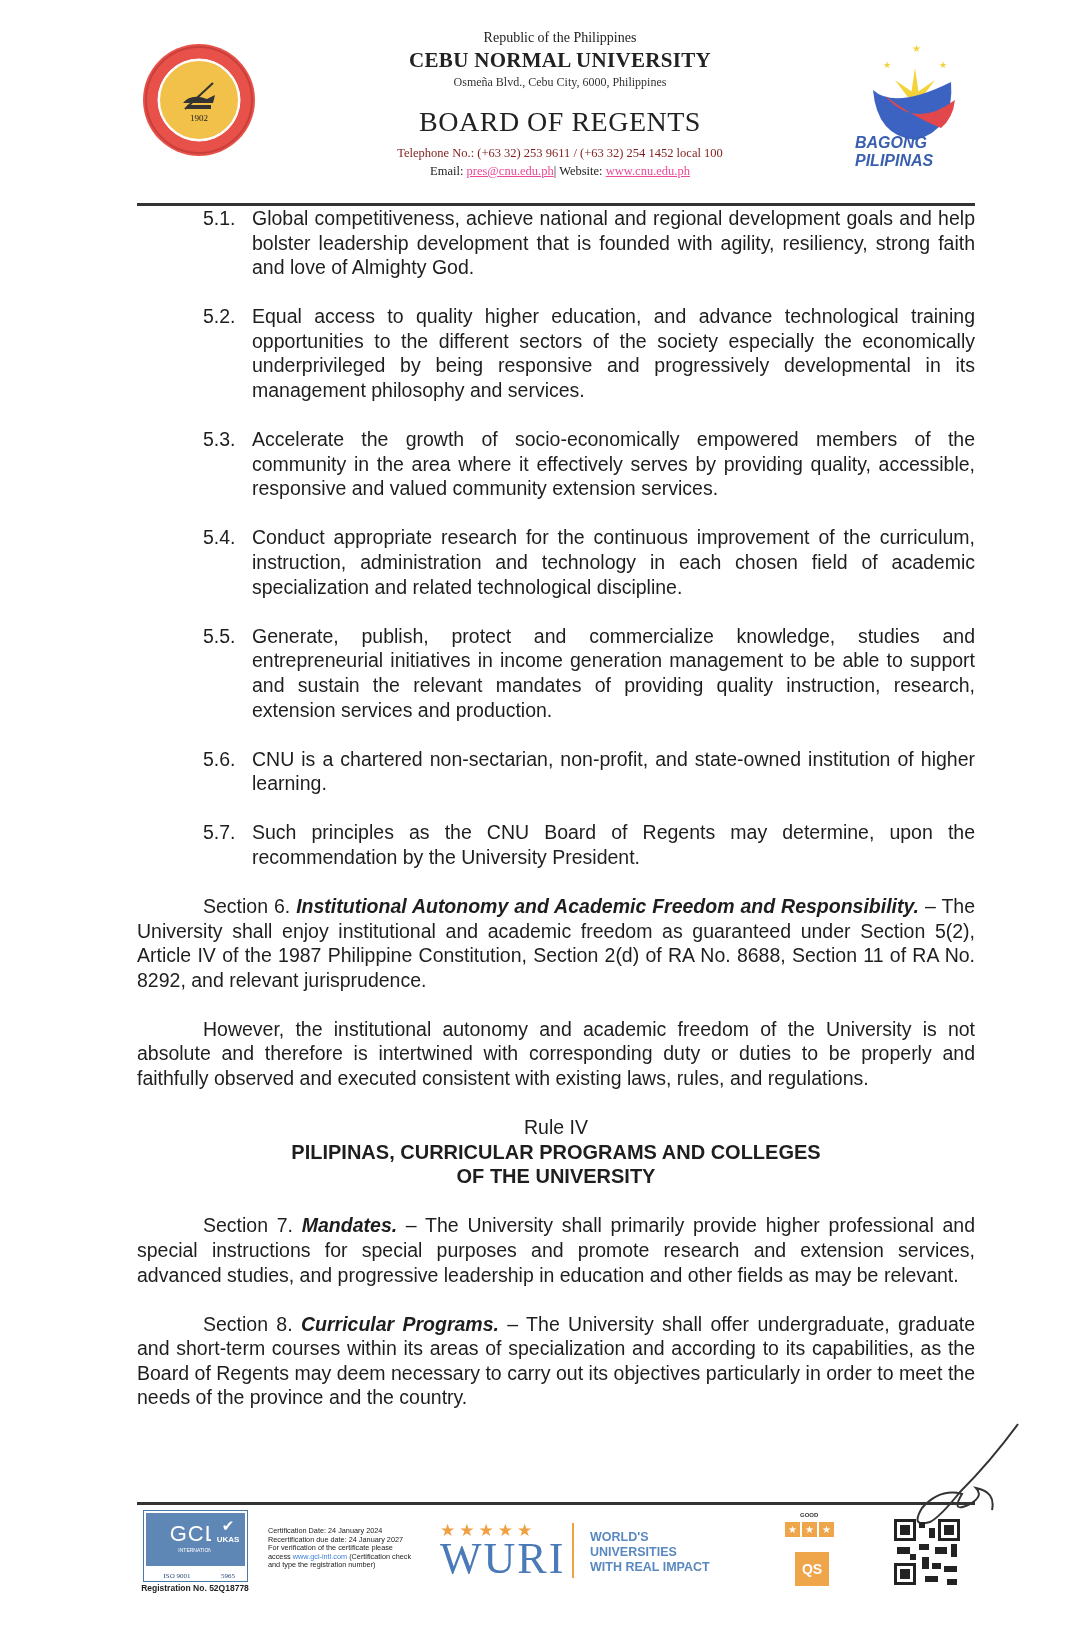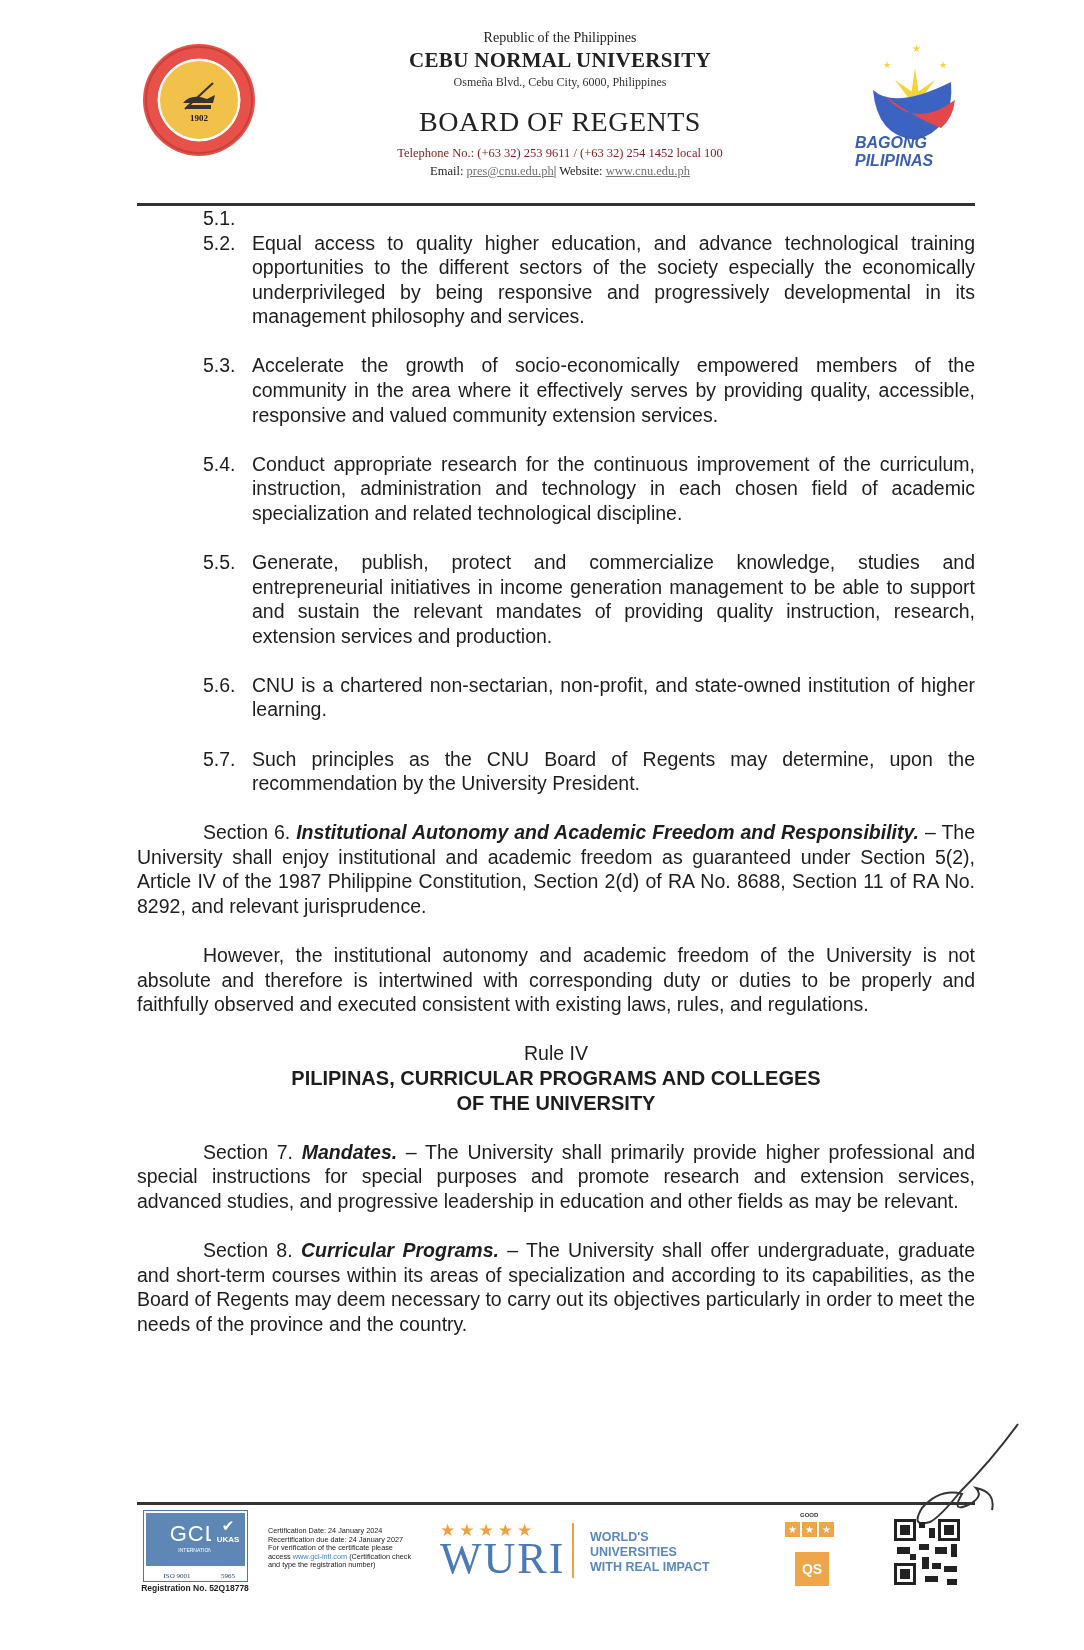--- a/index.html
+++ b/index.html
@@ -4,30 +4,30 @@
 <style>
   html, body { margin:0; padding:0; background:#fff; }
   body { width:1084px; height:1650px; position:relative; overflow:hidden;
          font-family:"Liberation Sans", sans-serif; color:#1a1a1a; }
 
   
   .hdr { position:absolute; left:0; top:0; width:1084px; height:200px; }
   .seal { position:absolute; left:143px; top:44px; width:112px; height:112px; border-radius:50%;
           background:#e8514a; display:flex; align-items:center; justify-content:center; }
   .seal-inner { width:78px; height:78px; border-radius:50%; background:#f1c14a; border:2px solid #fff;
-          display:flex; flex-direction:column; align-items:center; justify-content:center; color:#222; font-size:9px; font-family:"Liberation Serif", serif;font-weight:bold; }
+          display:flex; flex-direction:column; align-items:center; justify-content:center; color:#222; font-size:9px; font-family:"Liberation Serif", serif; }
   .seal-ring-text { position:absolute; width:112px; height:112px; left:0; top:0; }
   .hdr-center { position:absolute; left:280px; top:30px; width:560px; text-align:center; font-family:"Liberation Serif", serif; }
   .hdr-center .rep { font-size:14px; color:#222; }
   .hdr-center .uni { font-size:21px; font-weight:bold; color:#222; letter-spacing:0.3px; margin-top:2px; }
   .hdr-center .addr { font-size:12px; color:#333; margin-top:2px; }
   .hdr-center .bor { font-size:28px; color:#222; margin-top:16px; letter-spacing:0.5px; }
   .hdr-center .tel { font-size:12.5px; color:#7f1d1d; margin-top:8px; }
   .hdr-center .mail { font-size:12.5px; color:#222; margin-top:3px; }
-  .hdr-center a { color:#737373; text-decoration:underline; }
+  .hdr-center a { color:#ec4899; text-decoration:underline; }
   .bp { position:absolute; left:855px; top:40px; width:120px; height:130px; }
   .bp-label { position:absolute; left:0; bottom:0; width:120px; text-align:left; font-weight:bold; font-style:italic;
               font-size:16px; color:#3a5fb0; }
   .rule-top { position:absolute; left:137px; top:203px; width:838px; height:3px; background:#333; }
 
   
   .content { position:absolute; left:137px; top:206px; width:838px; font-size:19.5px; line-height:24.6px; color:#1e1e1e; }
   .item { position:relative; padding-left:115px; text-align:justify; margin-bottom:24.5px; }
   .item .num { position:absolute; left:66px; top:0; }
   .para { text-align:justify; text-indent:66px; margin-bottom:24.5px; }
@@ -105,21 +105,21 @@
       <path d="M80 40 L54 58 L62 64 Z" fill="#f3d23a"></path>
       <path d="M18 50 Q40 70 96 42 Q100 90 60 100 Q22 96 18 50 Z" fill="#3d63c2"></path>
       <path d="M30 56 Q60 90 100 60 Q98 78 86 88 Q60 78 30 56 Z" fill="#e2474b"></path>
     </svg>
     <div class="bp-label">BAGONG PILIPINAS</div>
   </div>
 </div>
 <div class="rule-top"></div>
 
 <div class="content">
-  <div class="item"><span class="num">5.1.</span></div>
+  <div class="item"><span class="num">5.1.</span><span>Global competitiveness, achieve national and regional development goals and help bolster leadership development that is founded with agility, resiliency, strong faith and love of Almighty God.</span></div>
   <div class="item"><span class="num">5.2.</span><span>Equal access to quality higher education, and advance technological training opportunities to the different sectors of the society especially the economically underprivileged by being responsive and progressively developmental in its management philosophy and services.</span></div>
   <div class="item"><span class="num">5.3.</span><span>Accelerate the growth of socio-economically empowered members of the community in the area where it effectively serves by providing quality, accessible, responsive and valued community extension services.</span></div>
   <div class="item"><span class="num">5.4.</span><span>Conduct appropriate research for the continuous improvement of the curriculum, instruction, administration and technology in each chosen field of academic specialization and related technological discipline.</span></div>
   <div class="item"><span class="num">5.5.</span><span>Generate, publish, protect and commercialize knowledge, studies and entrepreneurial initiatives in income generation management to be able to support and sustain the relevant mandates of providing quality instruction, research, extension services and production.</span></div>
   <div class="item"><span class="num">5.6.</span><span>CNU is a chartered non-sectarian, non-profit, and state-owned institution of higher learning.</span></div>
   <div class="item"><span class="num">5.7.</span><span>Such principles as the CNU Board of Regents may determine, upon the recommendation by the University President.</span></div>
 
   <div class="para">
     <span>Section 6.</span>
     <b>Institutional Autonomy and Academic Freedom and Responsibility.</b><span> – The University shall enjoy institutional and academic freedom as guaranteed under Section 5(2), Article IV of the 1987 Philippine Constitution, Section 2(d) of RA No. 8688, Section 11 of RA No. 8292, and relevant jurisprudence.</span>

